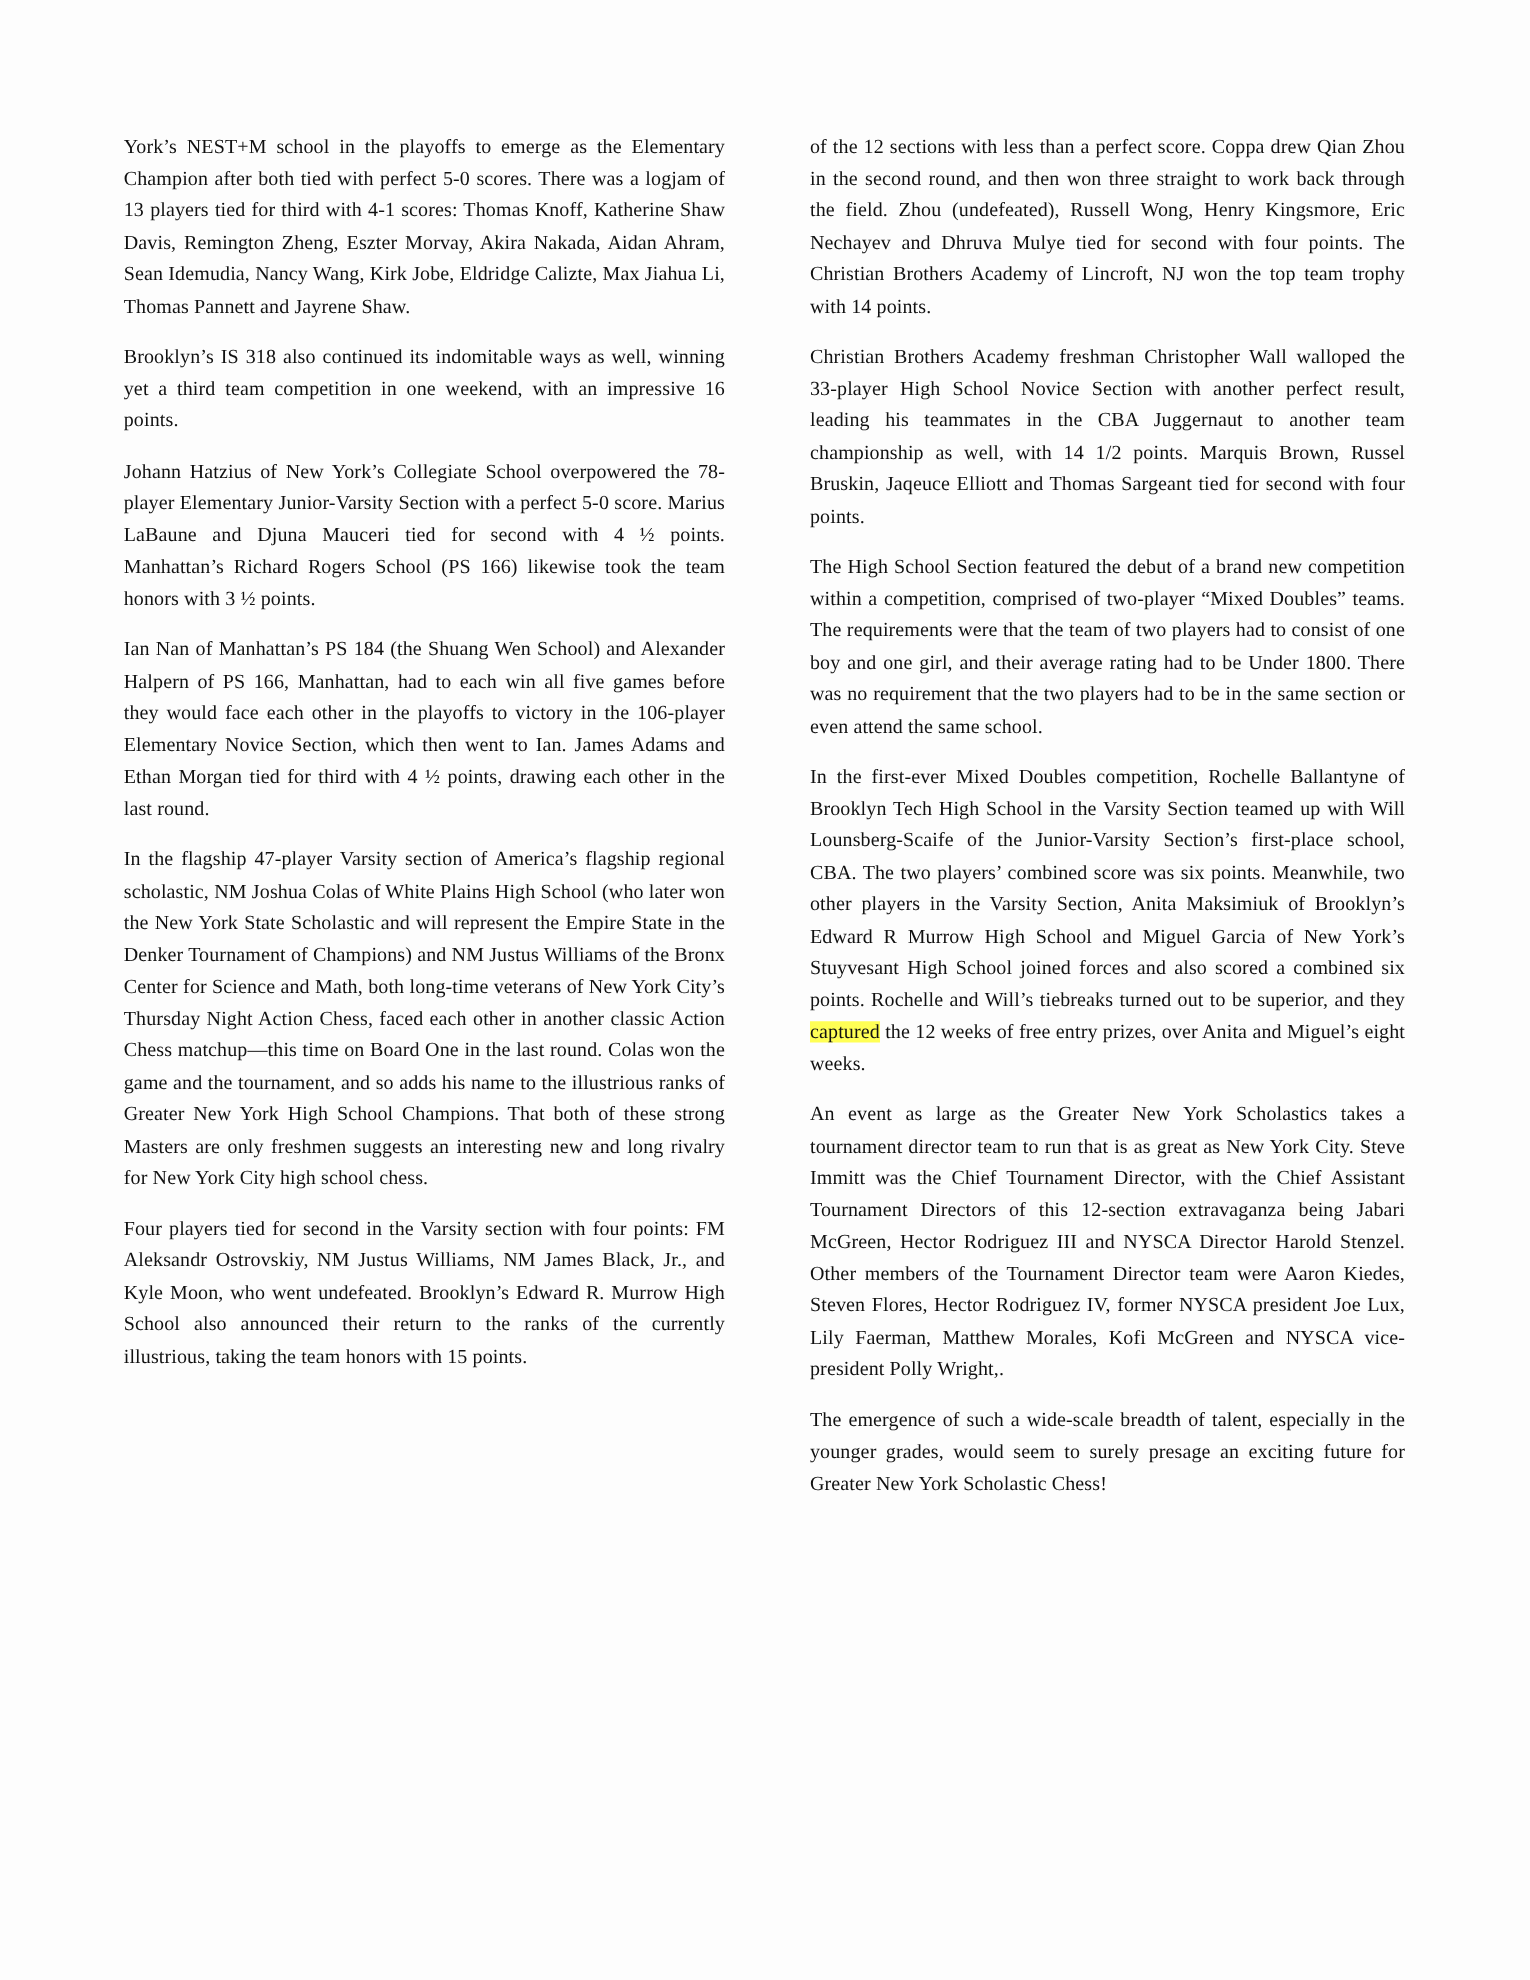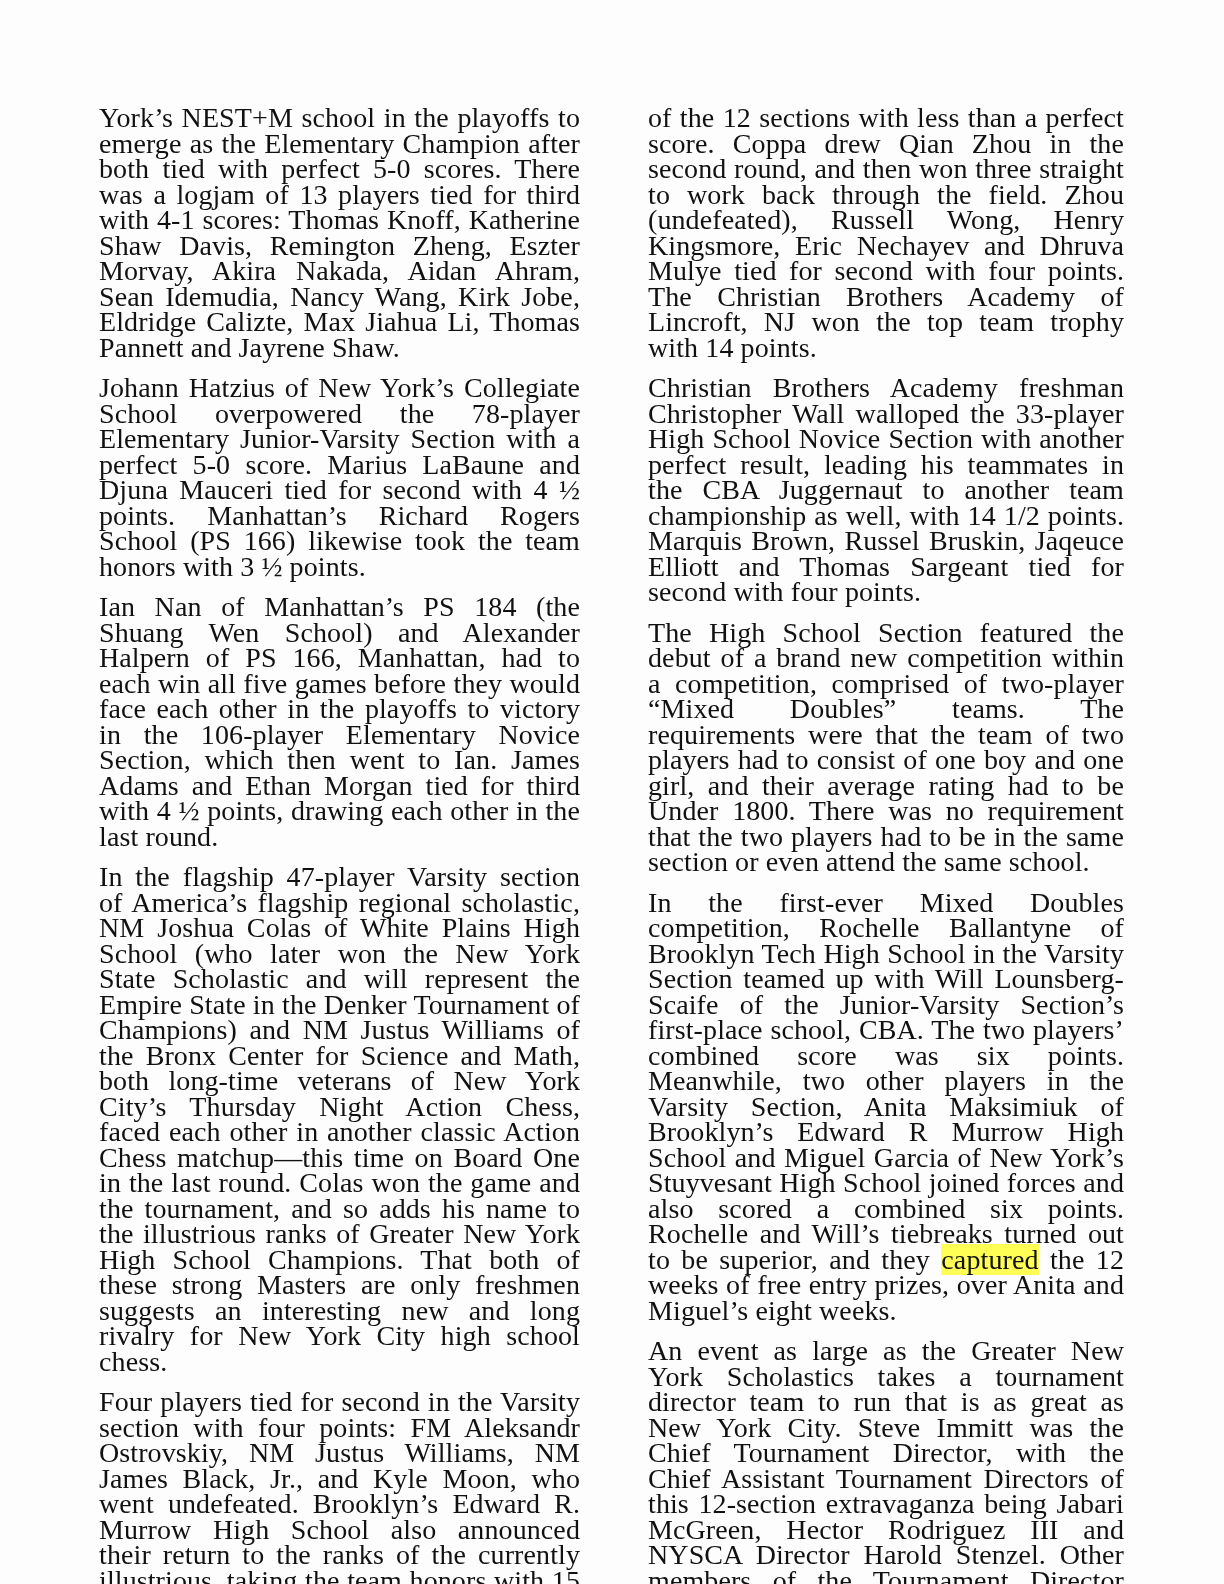--- a/index.html
+++ b/index.html
@@ -23,42 +23,44 @@
     gap: 68px;
     align-items: flex-start;
   }
   .column {
     box-sizing: border-box;
   }
   .column.left  { width: 481px; }
   .column.right { width: 476px; }
   .column p {
     margin: 0 0 15px 0;
-    font-size: 28px;
+    font-size: 16px;
     line-height: 25.5px;
     text-align: justify;
     letter-spacing: 0.1px;
   }
   .highlight {
     background: var(--highlight-color, #ffff55);
   }
 </style>
 </head>
 <body>
 
 <div class="page">
   <div class="columns">
     <div class="column left">
         <p><span>York’s NEST+M school in the playoffs to emerge as the Elementary Champion after both tied with perfect 5-0 scores. There was a logjam of 13 players tied for third with 4-1 scores: Thomas Knoff, Katherine Shaw Davis, Remington Zheng, Eszter Morvay, Akira Nakada, Aidan Ahram, Sean Idemudia, Nancy Wang, Kirk Jobe, Eldridge Calizte, Max Jiahua Li, Thomas Pannett and Jayrene Shaw.</span></p>
+        <p><span>Brooklyn’s IS 318 also continued its indomitable ways as well, winning yet a third team competition in one weekend, with an impressive 16 points.</span></p>
         <p><span>Johann Hatzius of New York’s Collegiate School overpowered the 78-player Elementary Junior-Varsity Section with a perfect 5-0 score. Marius LaBaune and Djuna Mauceri tied for second with 4 ½ points. Manhattan’s Richard Rogers School (PS 166) likewise took the team honors with 3 ½ points.</span></p>
         <p><span>Ian Nan of Manhattan’s PS 184 (the Shuang Wen School) and Alexander Halpern of PS 166, Manhattan, had to each win all five games before they would face each other in the playoffs to victory in the 106-player Elementary Novice Section, which then went to Ian. James Adams and Ethan Morgan tied for third with 4 ½ points, drawing each other in the last round.</span></p>
         <p><span>In the flagship 47-player Varsity section of America’s flagship regional scholastic, NM Joshua Colas of White Plains High School (who later won the New York State Scholastic and will represent the Empire State in the Denker Tournament of Champions) and NM Justus Williams of the Bronx Center for Science and Math, both long-time veterans of New York City’s Thursday Night Action Chess, faced each other in another classic Action Chess matchup—this time on Board One in the last round. Colas won the game and the tournament, and so adds his name to the illustrious ranks of Greater New York High School Champions. That both of these strong Masters are only freshmen suggests an interesting new and long rivalry for New York City high school chess.</span></p>
         <p><span>Four players tied for second in the Varsity section with four points: FM Aleksandr Ostrovskiy, NM Justus Williams, NM James Black, Jr., and Kyle Moon, who went undefeated. Brooklyn’s Edward R. Murrow High School also announced their return to the ranks of the currently illustrious, taking the team honors with 15 points.</span></p>
       </div>
     <div class="column right">
         <p><span>of the 12 sections with less than a perfect score. Coppa drew Qian Zhou in the second round, and then won three straight to work back through the field. Zhou (undefeated), Russell Wong, Henry Kingsmore, Eric Nechayev and Dhruva Mulye tied for second with four points. The Christian Brothers Academy of Lincroft, NJ won the top team trophy with 14 points.</span></p>
         <p><span>Christian Brothers Academy freshman Christopher Wall walloped the 33-player High School Novice Section with another perfect result, leading his teammates in the CBA Juggernaut to another team championship as well, with 14 1/2 points. Marquis Brown, Russel Bruskin, Jaqeuce Elliott and Thomas Sargeant tied for second with four points.</span></p>
         <p><span>The High School Section featured the debut of a brand new competition within a competition, comprised of two-player “Mixed Doubles” teams. The requirements were that the team of two players had to consist of one boy and one girl, and their average rating had to be Under 1800. There was no requirement that the two players had to be in the same section or even attend the same school.</span></p>
         <p><span>In the first-ever Mixed Doubles competition, Rochelle Ballantyne of Brooklyn Tech High School in the Varsity Section teamed up with Will Lounsberg-Scaife of the Junior-Varsity Section’s first-place school, CBA. The two players’ combined score was six points. Meanwhile, two other players in the Varsity Section, Anita Maksimiuk of Brooklyn’s Edward R Murrow High School and Miguel Garcia of New York’s Stuyvesant High School joined forces and also scored a combined six points. Rochelle and Will’s tiebreaks turned out to be superior, and they </span><span class="highlight">captured</span><span> the 12 weeks of free entry prizes, over Anita and Miguel’s eight weeks.</span></p>
         <p><span>An event as large as the Greater New York Scholastics takes a tournament director team to run that is as great as New York City. Steve Immitt was the Chief Tournament Director, with the Chief Assistant Tournament Directors of this 12-section extravaganza being Jabari McGreen, Hector Rodriguez III and NYSCA Director Harold Stenzel. Other members of the Tournament Director team were Aaron Kiedes, Steven Flores, Hector Rodriguez IV, former NYSCA president Joe Lux, Lily Faerman, Matthew Morales, Kofi McGreen and NYSCA vice-president Polly Wright,.</span></p>
+        <p><span>The emergence of such a wide-scale breadth of talent, especially in the younger grades, would seem to surely presage an exciting future for Greater New York Scholastic Chess!</span></p>
       </div>
   </div>
 </div>
 
 </body></html>

